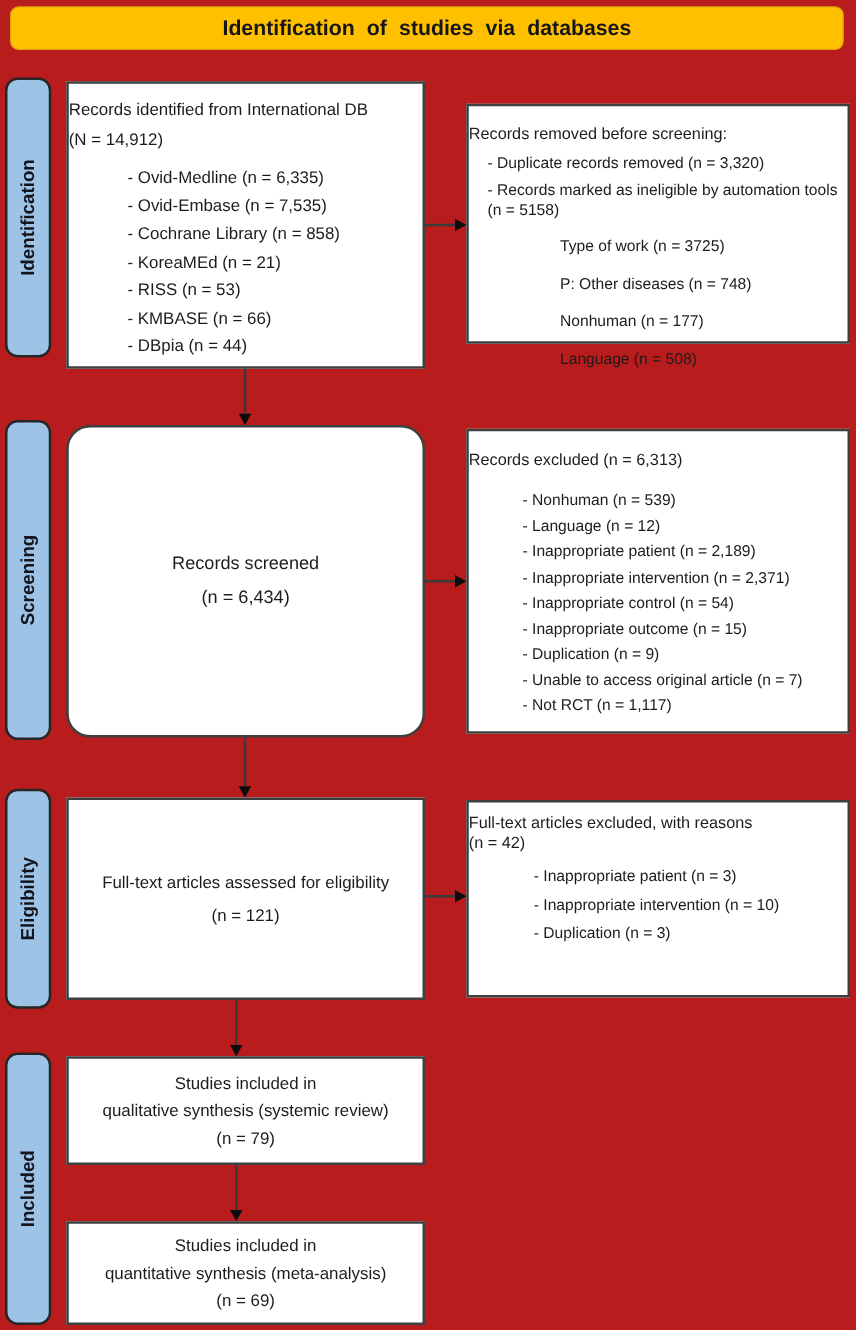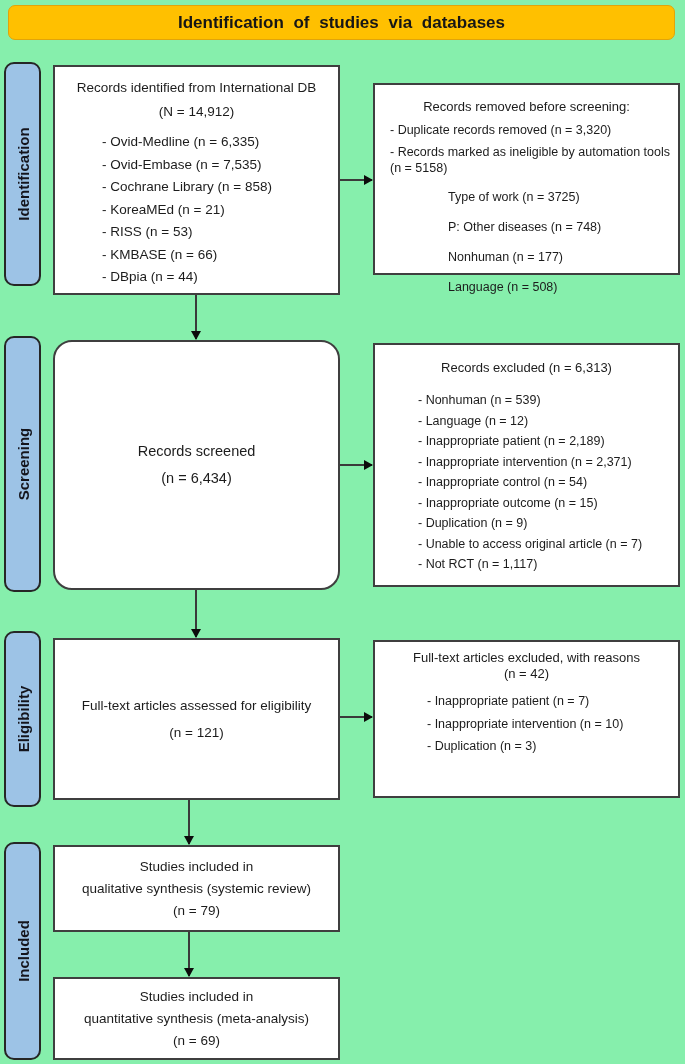--- a/index.html
+++ b/index.html
@@ -1,17 +1,17 @@
 <!DOCTYPE html>
 <html><head>
 <meta charset="utf-8">
 <style>
   html,body{margin:0;padding:0;background:#ffffff;}
   .canvas{
-    position:relative;width:685px;height:1064px;background:#86efac;
+    position:relative;width:685px;height:1064px;background:#b91c1c;
     font-family:"Liberation Sans","DejaVu Sans",sans-serif;color:#1c1c1c;overflow:hidden;
   }
 
   
   .header{
     position:absolute;left:8px;top:5px;width:667px;height:35px;
     background:#FFC000;border:1px solid #e1a40a;border-radius:7px;
     display:flex;align-items:center;justify-content:center;
     font-size:17px;font-weight:bold;word-spacing:5px;color:#161616;
     box-sizing:border-box;
@@ -29,21 +29,21 @@
   }
   .s1{top:62px;height:224px}
   .s2{top:336px;height:256px}
   .s3{top:631px;height:176px}
   .s4{top:842px;height:218px}
 
   
   .box{
     position:absolute;background:#ffffff;border:2px solid #3f3f3f;box-sizing:border-box;
   }
-  .ttl-c{text-align:center;}
+  .ttl-c{}
   .list{list-style:none;margin:0;padding:0;}
 
   .b1{left:53px;top:65px;width:287px;height:230px;padding-top:9px;font-size:13.5px;}
   .b1 .ttl-c{line-height:24px;}
   .b1 .list{margin-top:7px;}
   .b1 .list li{line-height:22.5px;padding-left:47px;}
 
   .b2{left:373px;top:83px;width:307px;height:192px;padding-top:12px;font-size:12.5px;}
   .b2 .ttl-c{font-size:13px;line-height:19px;margin-bottom:3px;}
   .b2 .list li{line-height:16px;padding:3px 8px 3px 15px;}
@@ -167,21 +167,21 @@
 
   <div class="box b5">
     <div>Full-text articles assessed for eligibility</div>
     <div>(n = 121)</div>
   </div>
 
   <div class="box b6">
     <div class="ttl-c">Full-text articles excluded, with reasons</div>
     <div class="ttl-c">(n = 42)</div>
     <ul class="list">
-        <li>- Inappropriate patient (n = 7)</li>
+        <li>- Inappropriate patient (n = 3)</li>
         <li>- Inappropriate intervention (n = 10)</li>
         <li>- Duplication (n = 3)</li>
       </ul>
   </div>
 
   <div class="box b7">
     <div>Studies included in</div>
     <div>qualitative synthesis (systemic review)</div>
     <div>(n = 79)</div>
   </div>

